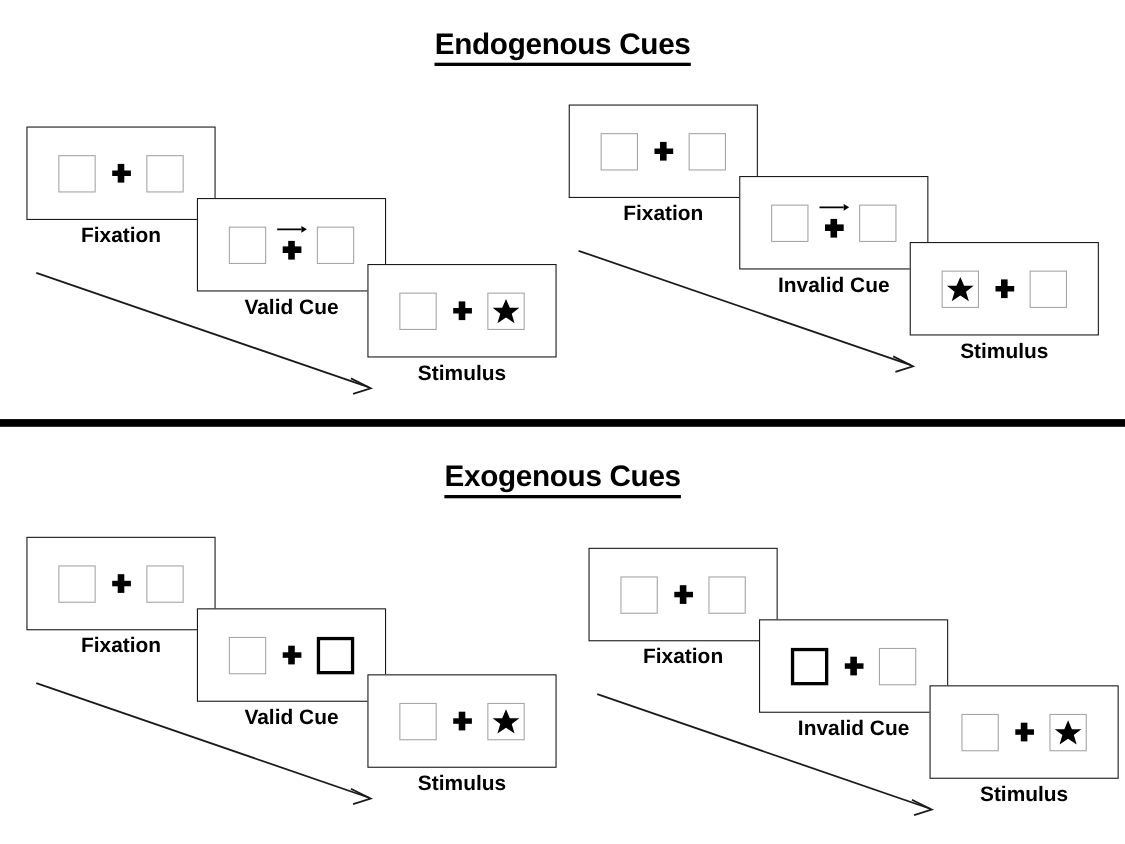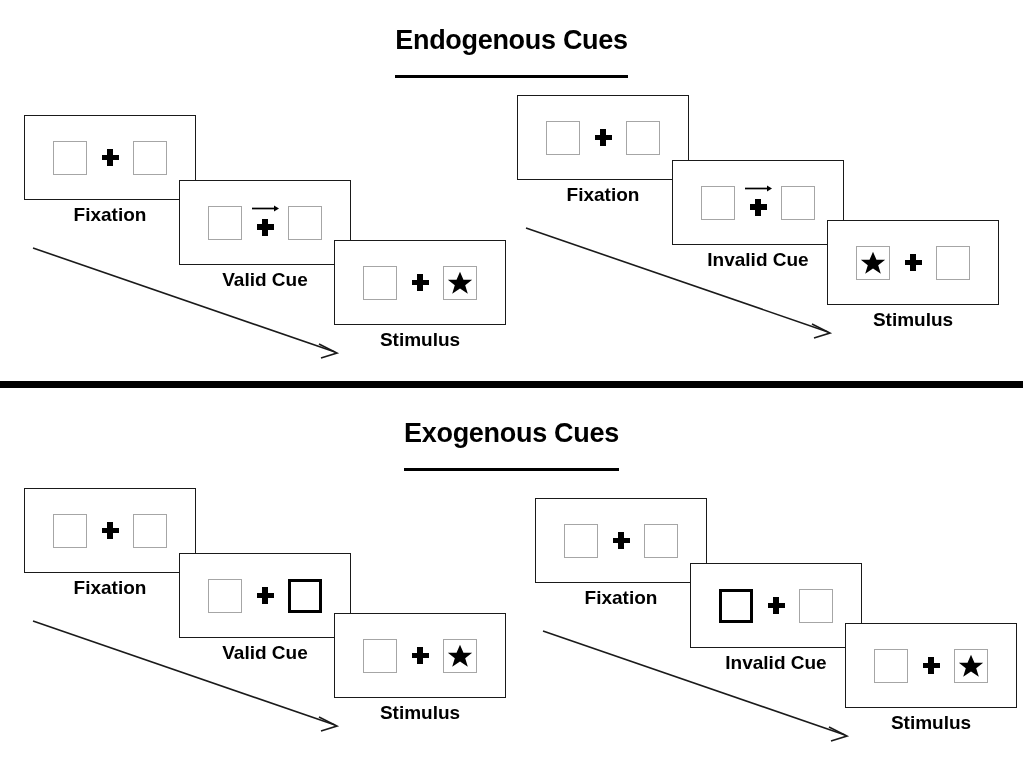--- a/index.html
+++ b/index.html
@@ -28,21 +28,21 @@
     position: absolute;
     left: 0;
     width: 1023px;
     text-align: center;
     font-size: 27px;
     font-weight: bold;
     letter-spacing: -0.3px;
   }
   .section-title span {
     border-bottom: 3px solid #000;
-    padding-bottom: 19px;
+    padding-bottom: 1px;
     display: inline-block;
   }
   #title-endogenous { top: 25px; }
   #title-exogenous  { top: 26px; }
 
   .divider {
     position: absolute;
     left: 0;
     top: 381px;
     width: 1023px;

